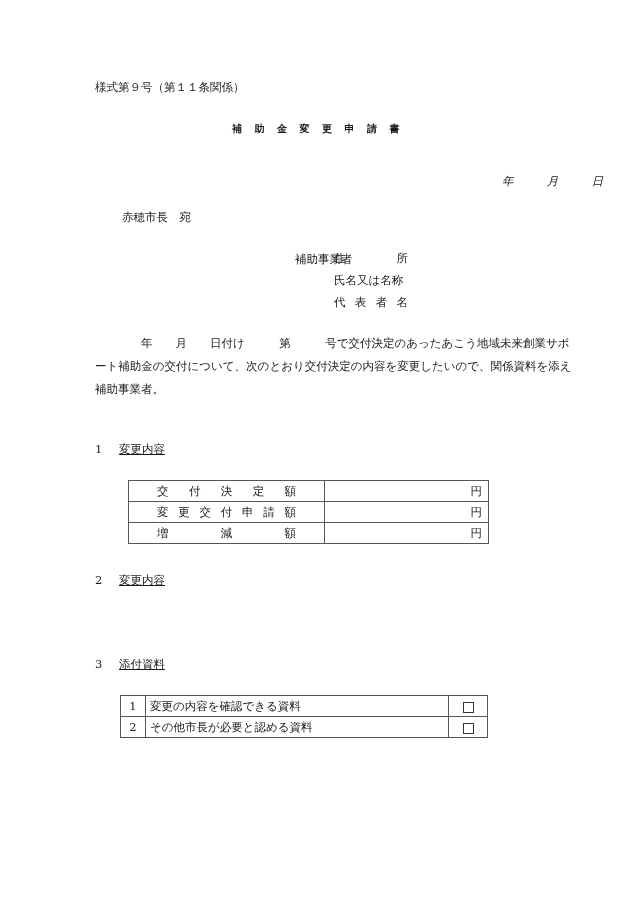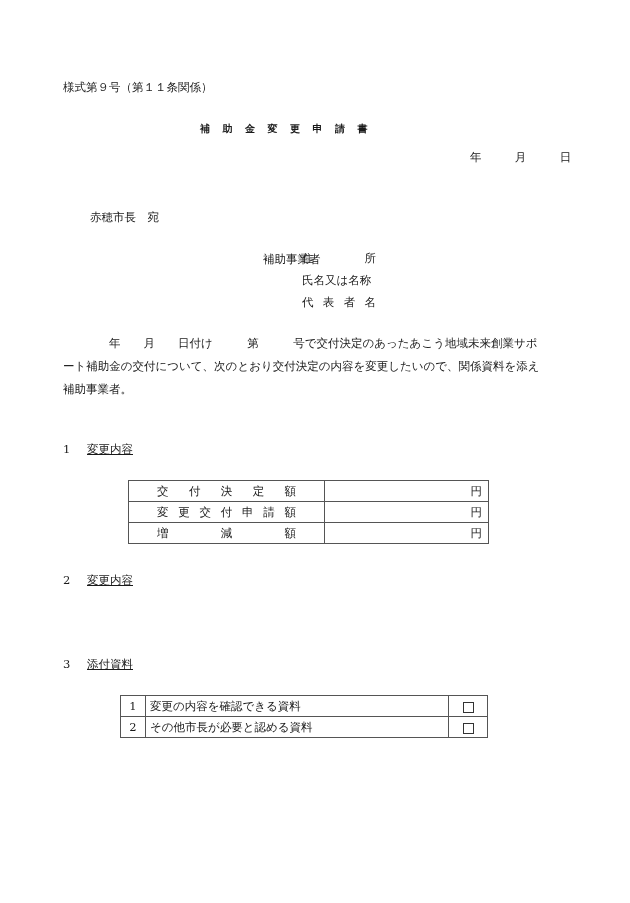--- a/index.html
+++ b/index.html
@@ -1,24 +1,24 @@
 <!DOCTYPE html>
 <html><head>
   <meta charset="utf-8">
   <style>
     html, body { margin: 0; padding: 0; background: #ffffff; }
     body {
       width: 630px; height: 903px; position: relative; overflow: hidden;
       font-family: "DejaVu Serif", "Liberation Serif", serif;
       color: #1a1a1a; font-size: 11.5px;
     }
-    .abs { position: absolute; white-space: nowrap; }
+    .abs { position: absolute; white-space: nowrap; margin-left: 32px; }
     .form-number { left: 63px; top: 80px; }
     .title { left: 200px; top: 122px; font-size: 10px; letter-spacing: 12.5px; font-weight: bold; }
-    .date { left: 470px; top: 150px; }
+    .date { left: 470px; top: 174px; font-style: italic; }
     .date span { display: inline-block; }
     .addressee { left: 90px; top: 210px; }
     .applicant { left: 230px; top: 252px; }
     .applicant .label { position: absolute; left: 0; top: 0; margin-left: 33px; }
     .applicant .fields { position: absolute; left: 72px; top: 0; }
     .applicant .field { height: 22px; line-height: 13px; width: 74px; display: flex; justify-content: space-between; }
     .body-text { left: 63px; top: 332px; width: 510px; white-space: normal; line-height: 23px; }
     .body-text .line { display: block; white-space: nowrap; }
     .section { left: 63px; text-decoration: underline; }
     .section .num { display: inline-block; width: 24px; }

